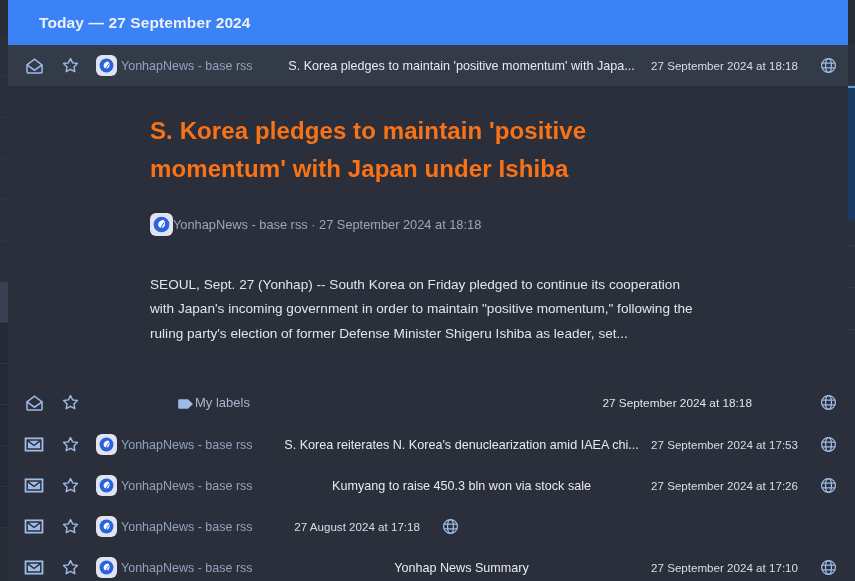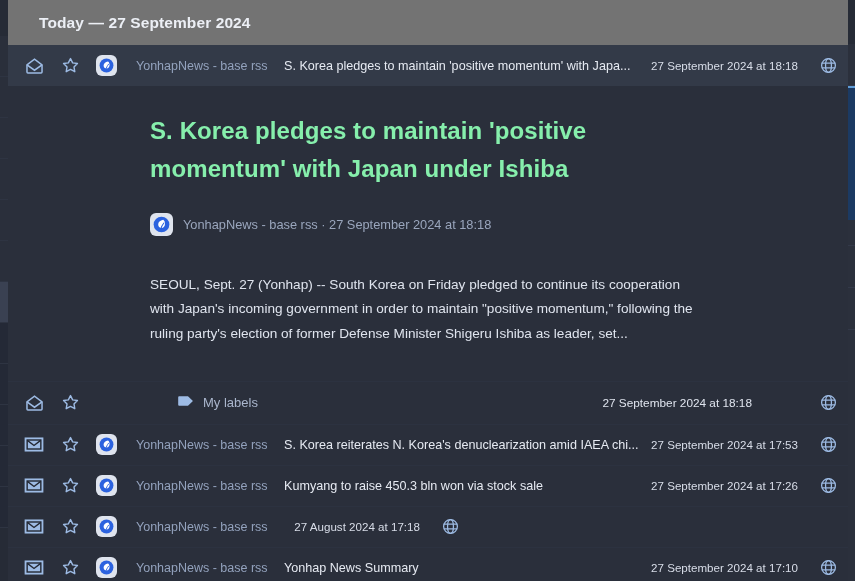--- a/index.html
+++ b/index.html
@@ -40,21 +40,21 @@
   .bg-right-sep { height: 2px; background: #5e9bd6; }
 
   
   .window {
     position: absolute; left: 8px; top: 0; width: 840px; height: 581px;
     background: #20242e; overflow: hidden;
   }
 
   
   .date-header {
-    height: 45px; background: #737373;
+    height: 45px; background: #3b82f6;
     display: flex; align-items: center;
     padding-left: 31px;
     color: #eceff5; font-size: 15.5px; font-weight: bold;
     letter-spacing: .1px;
   }
 
   
   .row {
     display: flex; align-items: center; height: 41px;
     border-bottom: 1px solid #2c3240;
@@ -66,67 +66,67 @@
 
   .cell-icon {
     width: 36px; display: flex; align-items: center; justify-content: center;
     flex: 0 0 36px;
   }
   .cell-star {
     width: 36px; display: flex; align-items: center; justify-content: center;
     flex: 0 0 36px;
   }
   .cell-sender {
-    flex: 0 0 192px; display: flex; align-items: center; gap: 19px;
+    flex: 0 0 192px; display: flex; align-items: center; gap: 4px;
     padding-left: 8px; overflow: hidden; text-align: center;
   }
   .sender-name {
     color: #93a2bd; font-size: 12.5px; white-space: nowrap;
     overflow: hidden; text-overflow: ellipsis;
   }
   .cell-subject {
     flex: 1 1 auto; color: #e6eaf2; font-size: 12.6px;
     white-space: nowrap; overflow: hidden; text-overflow: ellipsis;
-    padding-right: 12px; padding-left: 4px;
+    padding-right: 12px; padding-left: 4px; text-align: center;
   }
   .cell-date {
     flex: 0 0 150px; text-align: right; color: #d8dde8; font-size: 11.6px;
     white-space: nowrap; padding-right: 10px;
   }
   .cell-globe {
     flex: 0 0 40px; display: flex; align-items: center; justify-content: center;
   }
 
   
   .labels-row {
     display: flex; align-items: center; height: 44px;
     background: #2a2f3b; border-bottom: 1px solid #2c3240;
     padding-left: 8px; border-top: 1px solid #2c3240;
   }
   .labels-cell {
-    flex: 0 0 330px; display: flex; align-items: flex-start; gap: 8px;
+    flex: 0 0 330px; display: flex; align-items: flex-end; gap: 0;
     padding-left: 90px;
   }
   .labels-text { color: #aab6cd; font-size: 13px; }
   .labels-date {
     flex: 1 1 auto; text-align: right; color: #dfe4ee; font-size: 11.8px;
     padding-right: 56px;
   }
   .labels-globe { flex: 0 0 40px; display:flex; align-items:center; justify-content:center; }
 
   
   .preview {
     background: #2a2f3b; padding: 26px 40px 34px 142px;
   }
   .preview-title {
-    color: #86efac; font-size: 24px; font-weight: bold; line-height: 1.58;
+    color: #f97316; font-size: 24px; font-weight: bold; line-height: 1.58;
     max-width: 470px; letter-spacing: .1px;
   }
   .preview-meta {
-    display: flex; align-items: center; gap: 10px; margin-top: 25px;
+    display: flex; align-items: center; gap: 0; margin-top: 25px;
   }
   .preview-meta-text { color: #9aa6bd; font-size: 12.8px; }
   .preview-body {
     color: #dfe4ee; font-size: 13.6px; line-height: 1.81; margin-top: 37px;
     max-width: 545px;
   }
 
   
   .favicon {
     width: 21px; height: 21px; border-radius: 6px;

